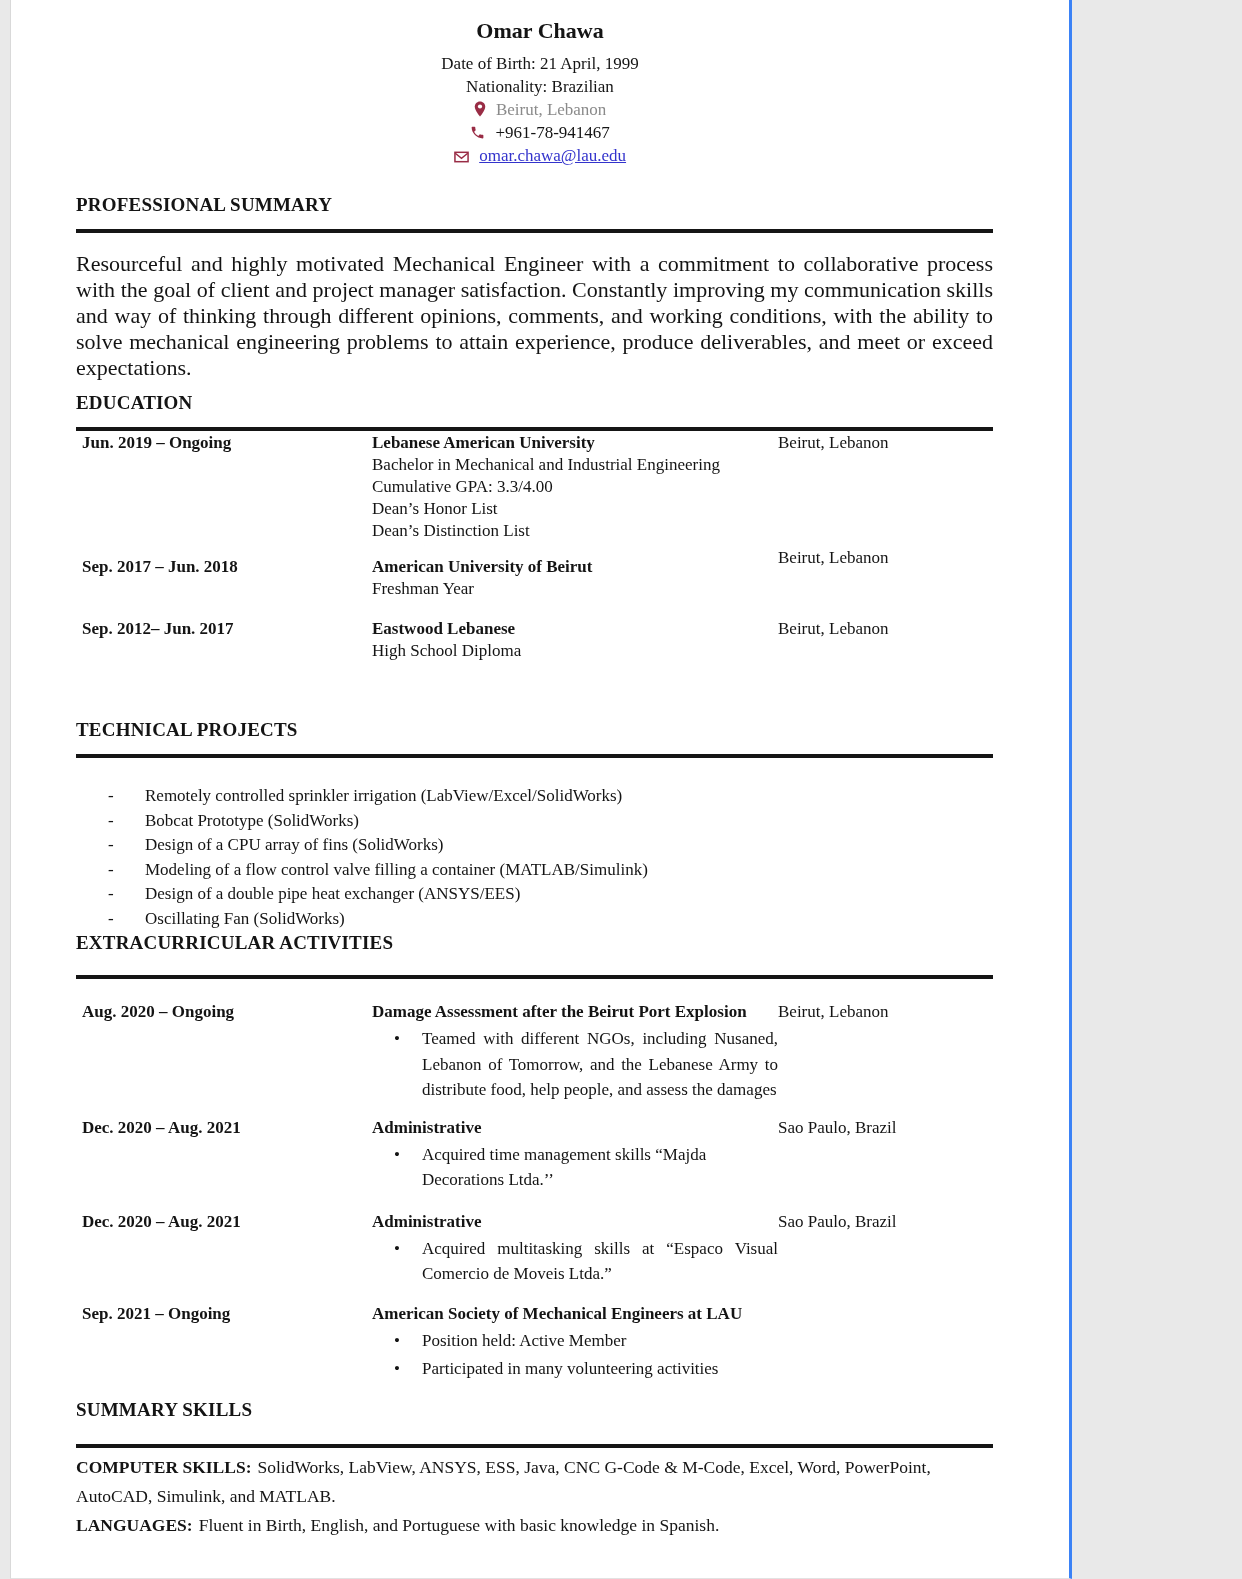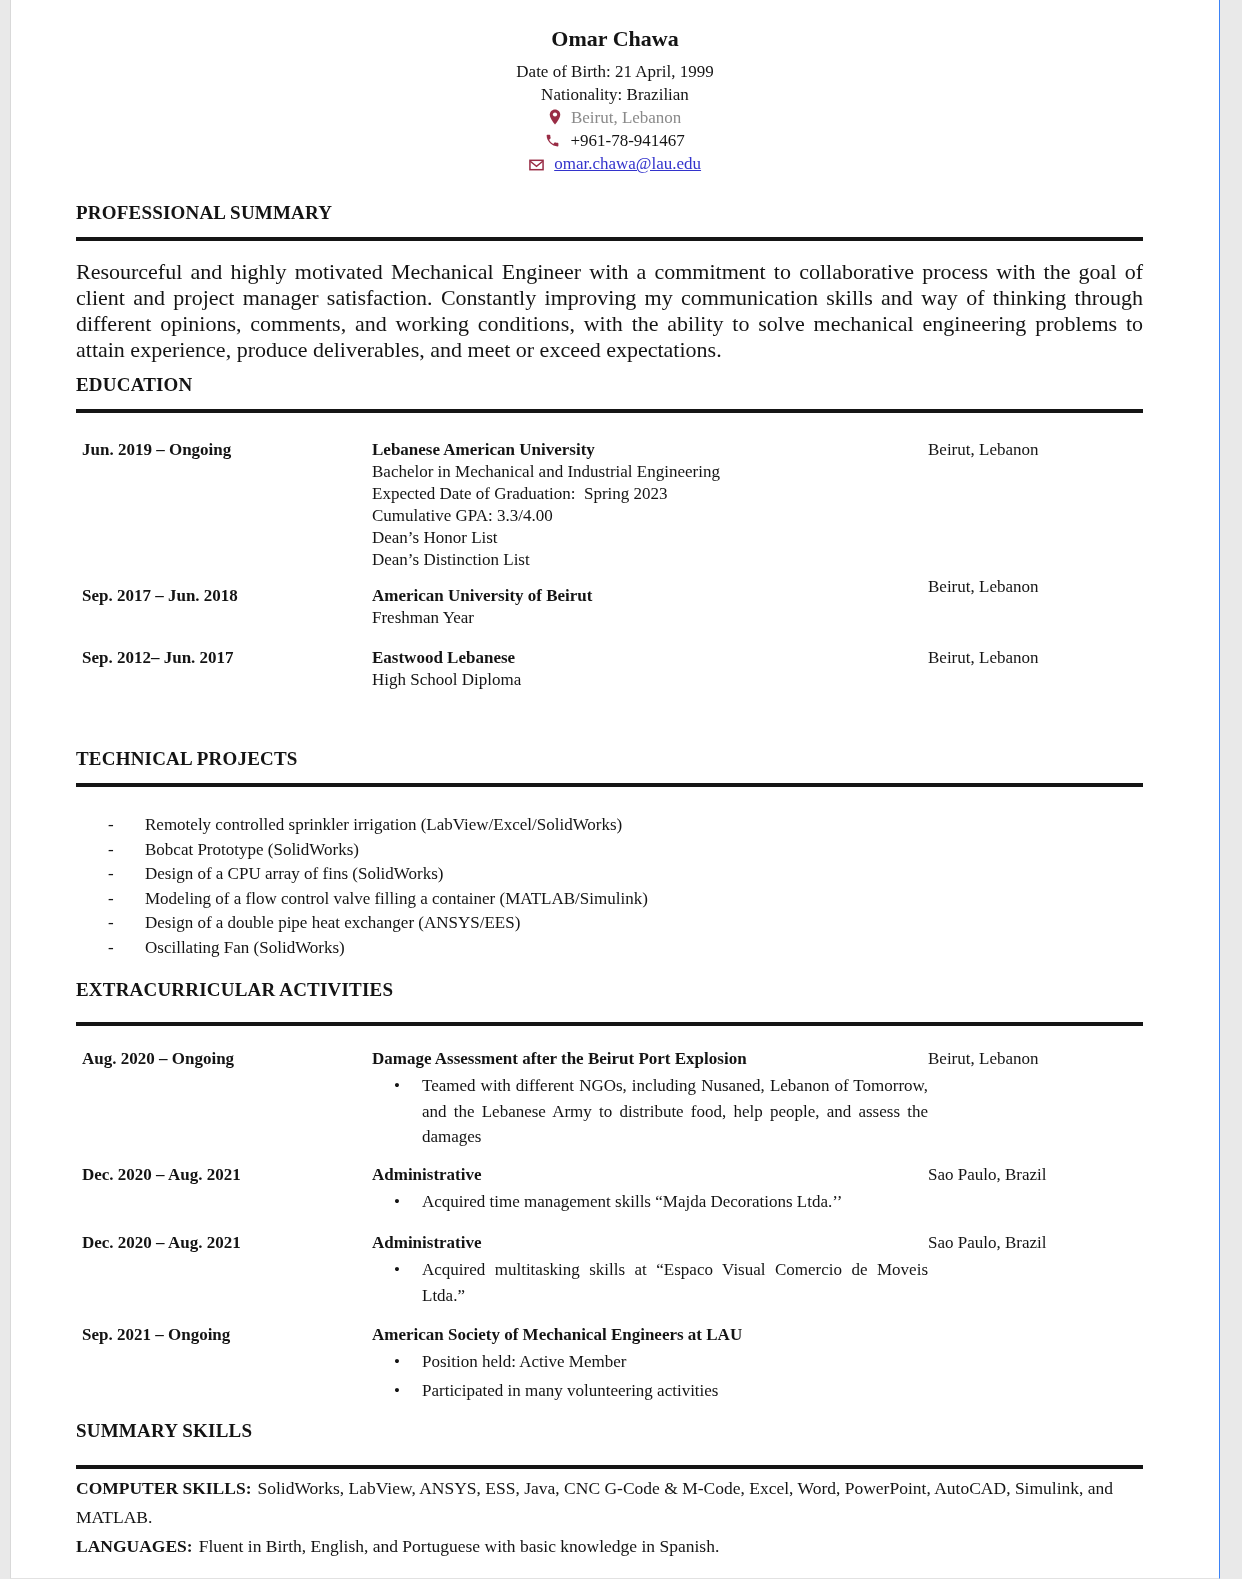--- a/index.html
+++ b/index.html
@@ -7,27 +7,27 @@
   body {
     height:1579px;
     background: var(--outer-bg, #e9e9e9);
     font-family: "Liberation Serif", "DejaVu Serif", serif;
     color: var(--text, #141414);
     overflow:hidden;
   }
   .page {
     position:relative;
     margin:0 10px;
-    width:1210px;
+    width:1062px;
     height:1579px;
     background: var(--page-bg, #ffffff);
     border-left:1px solid #d9d9d9;
-    border-right:1px solid #3b82f6;
+    border-right:3px solid #3b82f6;
     border-bottom:1px solid #e2e2e2;
-    padding-top:24px;
+    padding-top:16px;
     overflow:hidden;
   }
 
   
   .doc-header { text-align:center; }
   .name { font-size:22px; font-weight:700; line-height:30px; margin-bottom:7px; }
   .hline { font-size:17px; line-height:22px; margin-bottom:1px; }
   .muted { color: var(--muted-gray, #8a8a8a); }
   .email { color: var(--link-blue, #3333cc); text-decoration:underline; }
   .icon { display:inline-block; vertical-align:-2px; margin-right:6px; line-height:0; }
@@ -41,29 +41,29 @@
   #sec-summary { margin-top:26px; }
   .summary { margin-top:18px; font-size:22px; line-height:26px; text-align:justify; }
 
   #sec-education { margin-top:10px; }
   .row3 { display:grid; grid-template-columns:290px 1fr 215px; padding-left:6px; }
   .dates { font-weight:700; font-size:17px; line-height:22px; }
   .inst  { font-weight:700; font-size:17px; line-height:22px; }
   .detail{ font-size:17px; line-height:22px; }
   .loc   { font-size:17px; line-height:22px; }
   .raise { transform:translateY(-9px); }
-  .mt-a { margin-top:26px; }
+  .mt-a { margin-top:1px; }
   .mt-b { margin-top:14px; }
   .mt-c { margin-top:18px; }
 
   #sec-projects { margin-top:56px; }
   .plist { margin-top:26px; margin-left:32px; }
   .pitem { display:grid; grid-template-columns:16px 1fr; column-gap:21px; font-size:17px; line-height:24.5px; }
 
-  #sec-activities { margin-top:18px; }
+  #sec-activities { margin-top:0; }
   #sec-activities .rule { margin-top:20px; }
   .aentry .role { font-weight:700; font-size:17px; line-height:22px; }
   .a-mt1 { margin-top:22px; }
   .a-mt2 { margin-top:14px; }
   .a-mt3 { margin-top:18px; }
   .a-mt4 { margin-top:16px; }
   .brow { display:grid; grid-template-columns:22px 1fr; column-gap:14px; margin-left:14px; margin-top:3px;
           font-size:17px; line-height:25.5px; }
   .bullet { text-align:center; }
   .btext.just { text-align:justify; max-width:523px; }
@@ -119,21 +119,20 @@
 
   <section class="sec" id="sec-education">
     <h2>EDUCATION</h2>
     <div class="rule"></div>
 
     <div class="row3 mt-a">
       <div class="dates">Jun. 2019 – Ongoing</div>
       <div class="mid">
         <div class="inst">Lebanese American University</div>
         <div class="detail">Bachelor in Mechanical and Industrial Engineering</div>
-        <div class="detail">Expected Date of Graduation:&nbsp; Spring 2023</div>
         <div class="detail">Cumulative GPA: 3.3/4.00</div>
         <div class="detail">Dean’s Honor List</div>
         <div class="detail">Dean’s Distinction List</div>
       </div>
       <div class="loc">Beirut, Lebanon</div>
     </div>
 
     <div class="row3 mt-b">
       <div class="dates">Sep. 2017 – Jun. 2018</div>
       <div class="mid">

